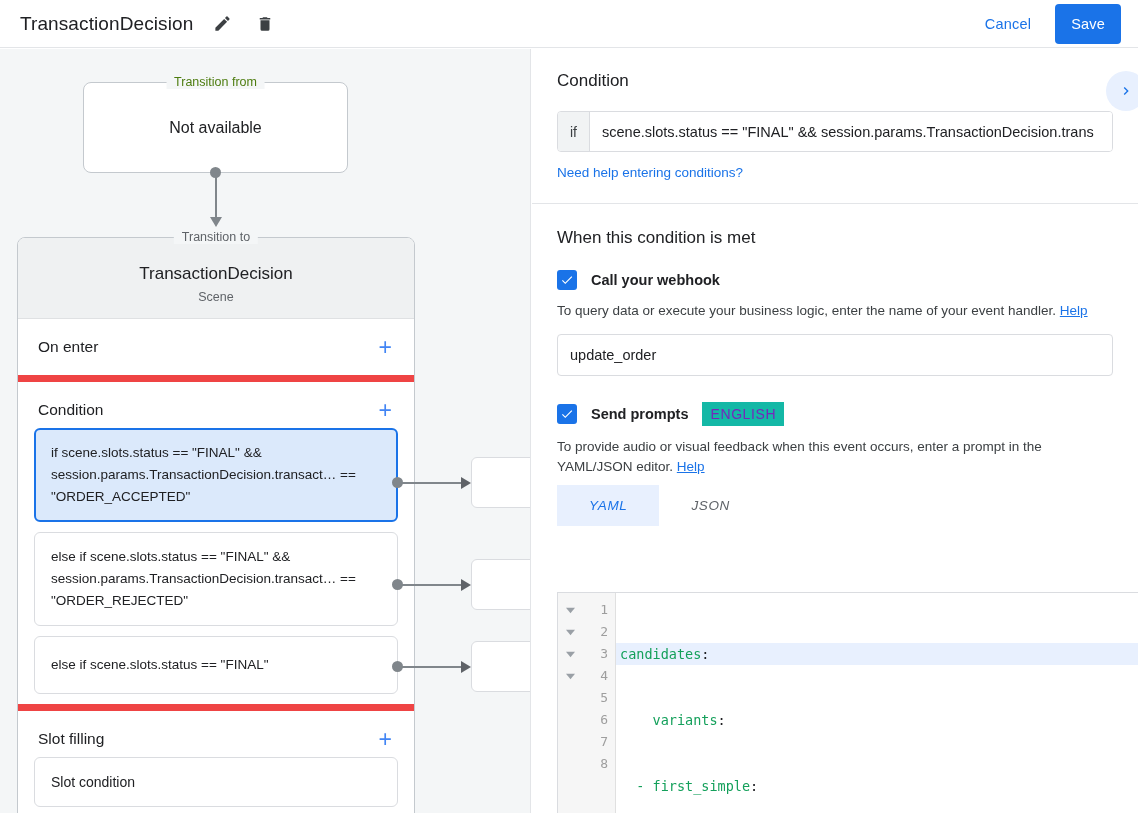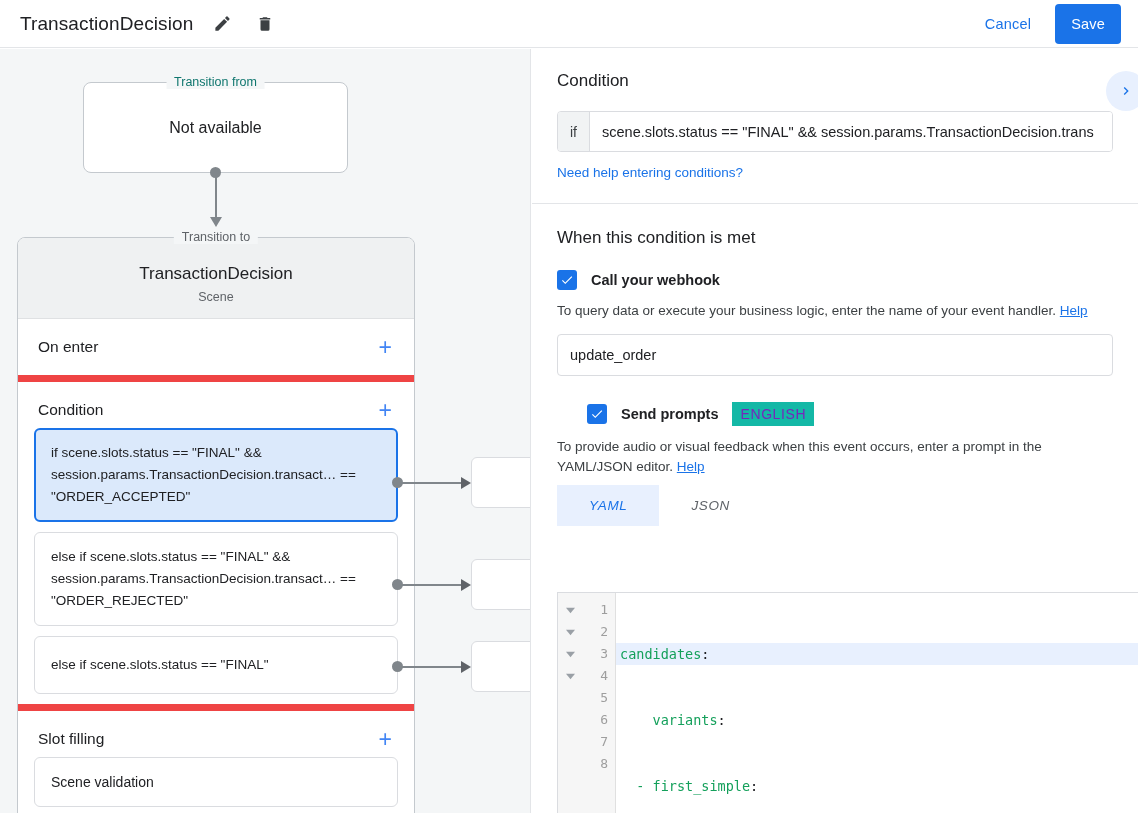--- a/index.html
+++ b/index.html
@@ -80,21 +80,21 @@
     border-radius: 8px;
     background: #ffffff;
   }
   .fieldset > .legend {
     position: absolute;
     top: -8px; left: 50%;
     transform: translateX(-50%);
     background: #f4f6f7;
     padding: 0 8px;
     font-size: 12.5px;
-    color: #0f766e;
+    color: #4d7c0f;
     white-space: nowrap;
   }
 
   
   .trans-from {
     left: 83px; top: 33px;
     width: 265px; height: 91px;
   }
   .trans-from .legend { background: #f4f6f7; }
   .trans-from .body {
@@ -450,21 +450,21 @@
       <div class="cond-item selected">if scene.slots.status == "FINAL" &amp;&amp; session.params.TransactionDecision.transact… == "ORDER_ACCEPTED"</div>
       <div class="cond-item">else if scene.slots.status == "FINAL" &amp;&amp; session.params.TransactionDecision.transact… == "ORDER_REJECTED"</div>
       <div class="cond-item single">else if scene.slots.status == "FINAL"</div>
     </div>
 
     <div class="section">
       <div class="section-head">
         <span class="section-title">Slot filling</span>
         <span class="plus">+</span>
       </div>
-      <div class="slot-item">Scene validation</div>
+      <div class="slot-item">Slot condition</div>
     </div>
   </div>
 
   <div class="conn-dot" style="left:392px; top:428px;"></div>
   <div class="conn-line" style="left:398px; top:433px; width:66px; height:1.5px;"></div>
   <div class="arrowhead" style="left:461px; top:428px; border-top:6px solid transparent; border-bottom:6px solid transparent; border-left:10px solid #5f6368;"></div>
   <div class="stub-box" style="top:408px; height:51px;"></div>
 
   <div class="conn-dot" style="left:392px; top:530px;"></div>
   <div class="conn-line" style="left:398px; top:535px; width:66px; height:1.5px;"></div>
@@ -505,21 +505,21 @@
       </span>
       <span class="check-label">Call your webhook</span>
     </div>
     <div class="helper">
       <span>To query data or execute your business logic, enter the name of your event handler.</span>
       <span class="link-inline">Help</span>
     </div>
     <input class="text-input" type="text" value="update_order" style="">
 
     
-    <div class="check-row" style="margin-top:26px;margin-left:30px;">
+    <div class="check-row" style="margin-top:26px;">
       <span class="checkbox">
         <svg width="14" height="14" viewBox="0 0 24 24">
           <path fill="#ffffff" d="M9 16.2L4.8 12l-1.4 1.4L9 19 21 7l-1.4-1.4z"></path>
         </svg>
       </span>
       <span class="check-label">Send prompts</span>
       <span class="badge">ENGLISH</span>
     </div>
     <div class="helper" style="margin-bottom:8px;">
       <span>To provide audio or visual feedback when this event occurs, enter a prompt in the YAML/JSON editor.</span>

